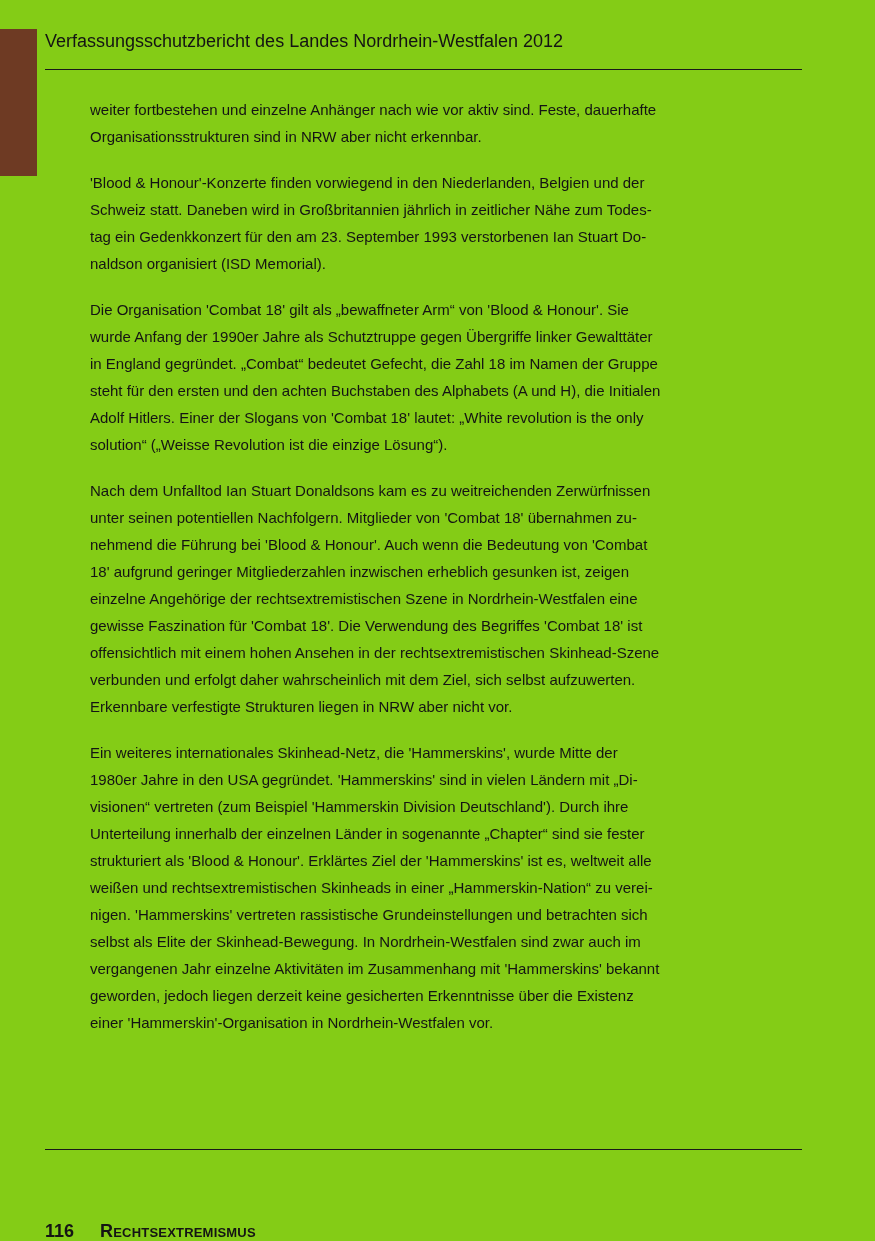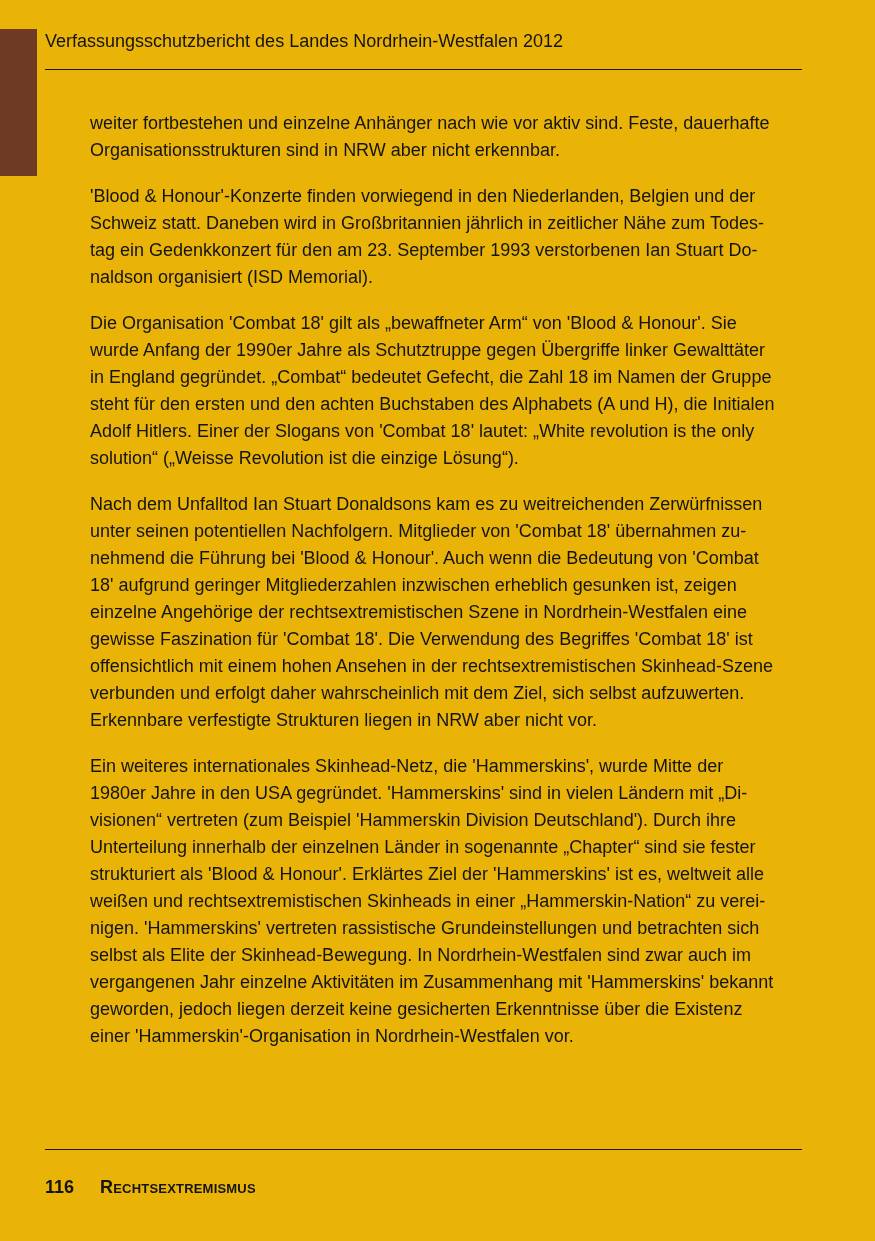--- a/index.html
+++ b/index.html
@@ -4,21 +4,21 @@
 <style>
   html, body {
     margin: 0;
     padding: 0;
     background: #ffffff;
   }
   .page {
     position: relative;
     width: 875px;
     height: 1241px;
-    background: #eab308;
+    background: #84cc16;
     overflow: hidden;
     font-family: "Liberation Sans", "DejaVu Sans", sans-serif;
     color: #141414;
   }
   .accent-bar {
     position: absolute;
     left: 0;
     top: 29px;
     width: 37px;
     height: 147px;
@@ -37,23 +37,23 @@
     position: absolute;
     left: 45px;
     top: 69px;
     width: 757px;
     height: 0;
     border-top: 1.6px solid #1a1a1a;
   }
   .content {
     position: absolute;
     left: 90px;
-    top: 110px;
+    top: 96px;
     width: 720px;
-    font-size: 18px;
+    font-size: 15px;
     line-height: 27px;
   }
   .content p {
     margin: 0 0 19px 0;
     white-space: pre-line;
     text-align: left;
   }
   .footer-rule {
     position: absolute;
     left: 45px;
@@ -71,20 +71,21 @@
     font-size: 18px;
     line-height: 22px;
     font-weight: bold;
   }
   .footer .page-number {
     min-width: 55px;
   }
   .footer .section-label {
     font-variant: small-caps;
     letter-spacing: 0.2px;
+    margin-top: 44px;
   }
 </style>
 </head>
 <body>
 
 <div class="page">
 
   <div class="accent-bar"></div>
 
   <div class="header-title">Verfassungsschutzbericht des Landes Nordrhein-Westfalen 2012</div>

